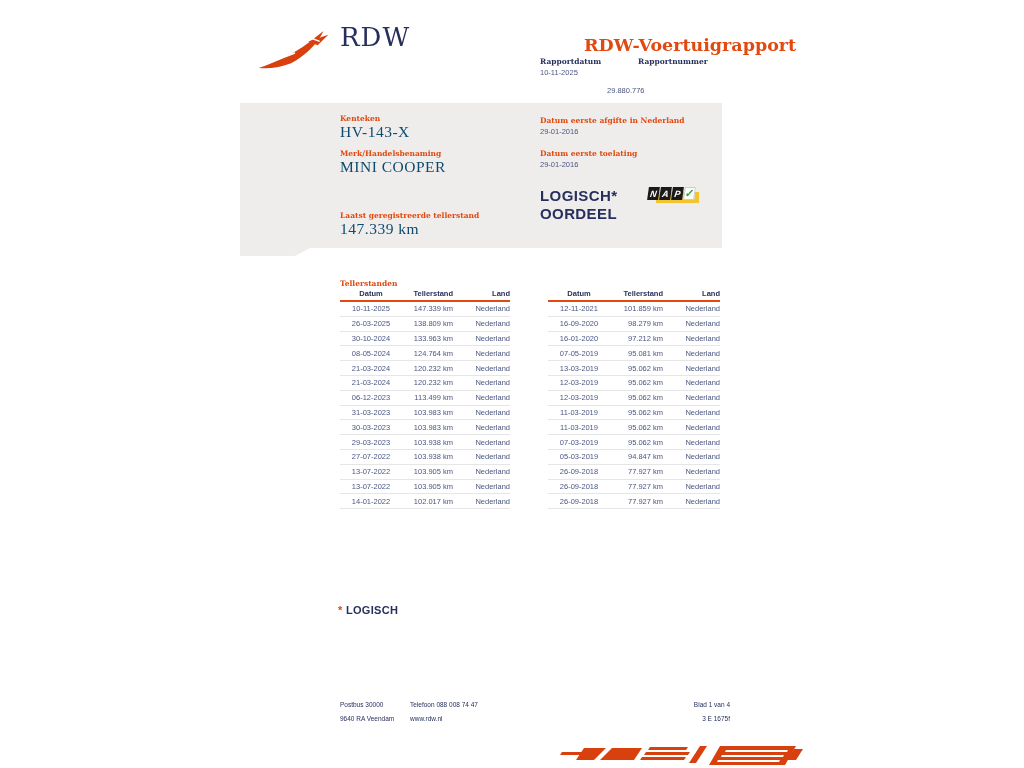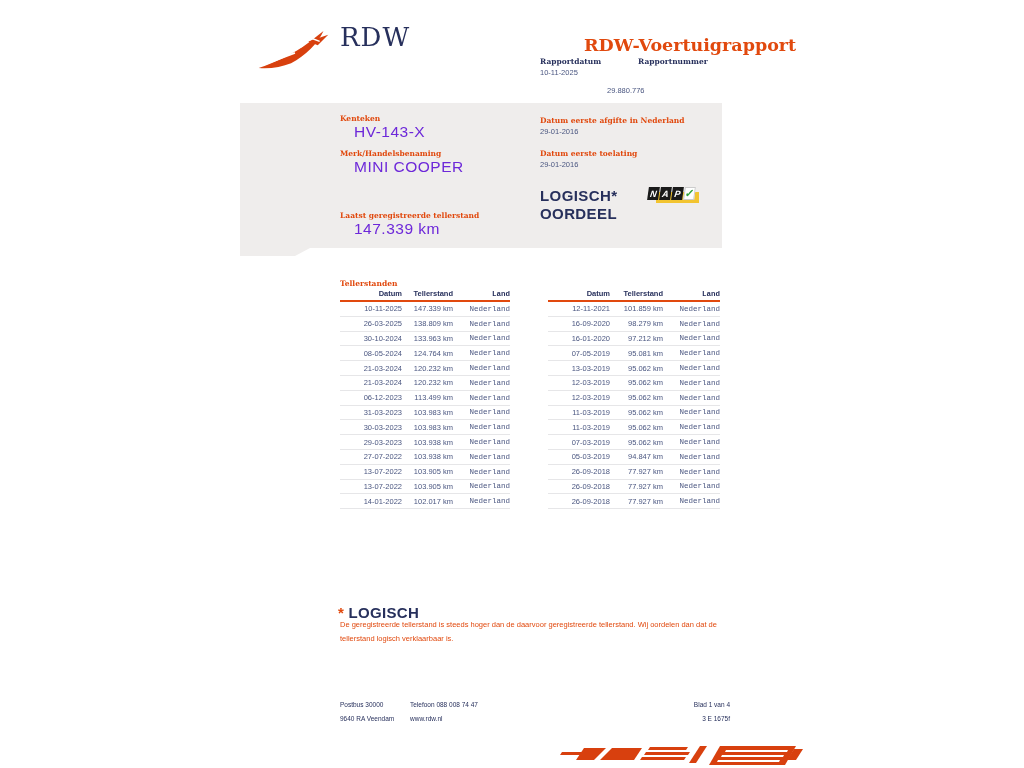--- a/index.html
+++ b/index.html
@@ -16,21 +16,21 @@
   .doc-title { font-family:"DejaVu Serif", serif; font-weight:bold; font-size:17.5px; color:#e1490e; }
   .meta-label { font-family:"DejaVu Serif", serif; font-weight:bold; font-size:7.5px; color:#27305c; }
   .meta-value { font-size:7.5px; color:#4a5680; }
 
   
   .vehicle-box {
     left:240px; top:103px; width:482px; height:153px; background:#efedec;
     clip-path: polygon(0 0, 482px 0, 482px 145px, 70px 145px, 55px 153px, 0 153px);
   }
   .olabel { font-family:"DejaVu Serif", serif; font-weight:bold; font-size:7.5px; color:#e1490e; }
-  .big-value { font-family:Liberation Sans, sans-serif; font-size:15.5px; color:#6d28d9; letter-spacing:0.5px;margin-left:14px; }
+  .big-value { font-family:Liberation Serif, serif; font-size:15.5px; color:#0c4a6e; letter-spacing:0.5px; }
   .small-value { font-size:7.5px; color:#4a5680; }
   .oordeel { font-size:15px; font-weight:bold; color:#27305c; line-height:18px; letter-spacing:0.4px; }
 
   
   .nap { left:648px; top:185px; width:52px; height:22px; }
   .nap-yellow { position:absolute; left:8px; top:7px; width:43px; height:11px; background:#f2c430; }
   .nap-row { position:absolute; left:0; top:2px; display:flex; gap:1px; }
   .nap-tile {
     width:11px; height:13px; display:flex; align-items:center; justify-content:center;
     transform:skewX(-8deg); font-weight:bold; font-style:italic; font-size:9px;
@@ -45,26 +45,26 @@
   .otable.right { left:548px; width:172px; }
   .thead {
     display:flex; height:13px; align-items:flex-end; padding-bottom:2px;
     border-bottom:2px solid #e1490e;
     font-weight:bold; font-size:7.5px; color:#27305c;
   }
   .tbody .trow {
     display:flex; height:14.8px; align-items:center;
     border-bottom:1px solid #e6e6e8; font-size:7.5px; color:#4a5680;
   }
-  .tc0 { width:62px; text-align:right; }
+  .tc0 { width:62px; text-align:center; }
   .tc1 { flex:1; text-align:right; padding-right:2px; }
-  .tc2 { width:55px; text-align:right;font-family:Liberation Mono, monospace; }
-
-  
-  .footnote-title { font-size:15px; font-weight:bold; color:#27305c; letter-spacing:0.3px; }
+  .tc2 { width:55px; text-align:right; }
+
+  
+  .footnote-title { font-size:11px; font-weight:bold; color:#27305c; letter-spacing:0.3px; }
   .footnote-star { color:#e1490e; font-weight:bold; }
   .footnote-text { font-size:7.5px; color:#e1490e; width:392px; line-height:14px; }
 
   
   .footer-text { font-size:6.5px; color:#27305c; line-height:14px; }
   .footer-right { text-align:right; }
   a.site { color:#27305c; text-decoration:none; }
 </style>
 </head>
 <body>
@@ -276,21 +276,20 @@
           <span class="tc1">77.927 km</span>
           <span class="tc2">Nederland</span>
         </div>
       </div>
   </div>
 
   <div class="abs footnote-title" style="left:338px; top:604px;">
     <span class="footnote-star">*</span>
     <span>LOGISCH</span>
   </div>
-  <div class="abs footnote-text" style="left:340px; top:618px;">De geregistreerde tellerstand is steeds hoger dan de daarvoor geregistreerde tellerstand. Wij oordelen dan dat de tellerstand logisch verklaarbaar is.</div>
 
   <div class="abs footer-text" style="left:340px; top:698px; width:65px;">
     <div>Postbus 30000</div>
     <div>9640 RA Veendam</div>
   </div>
   <div class="abs footer-text" style="left:410px; top:698px; width:120px;">
     <div>Telefoon 088 008 74 47</div>
     <div><a class="site" href="#">www.rdw.nl</a></div>
   </div>
   <div class="abs footer-text footer-right" style="left:630px; top:698px; width:100px;">

